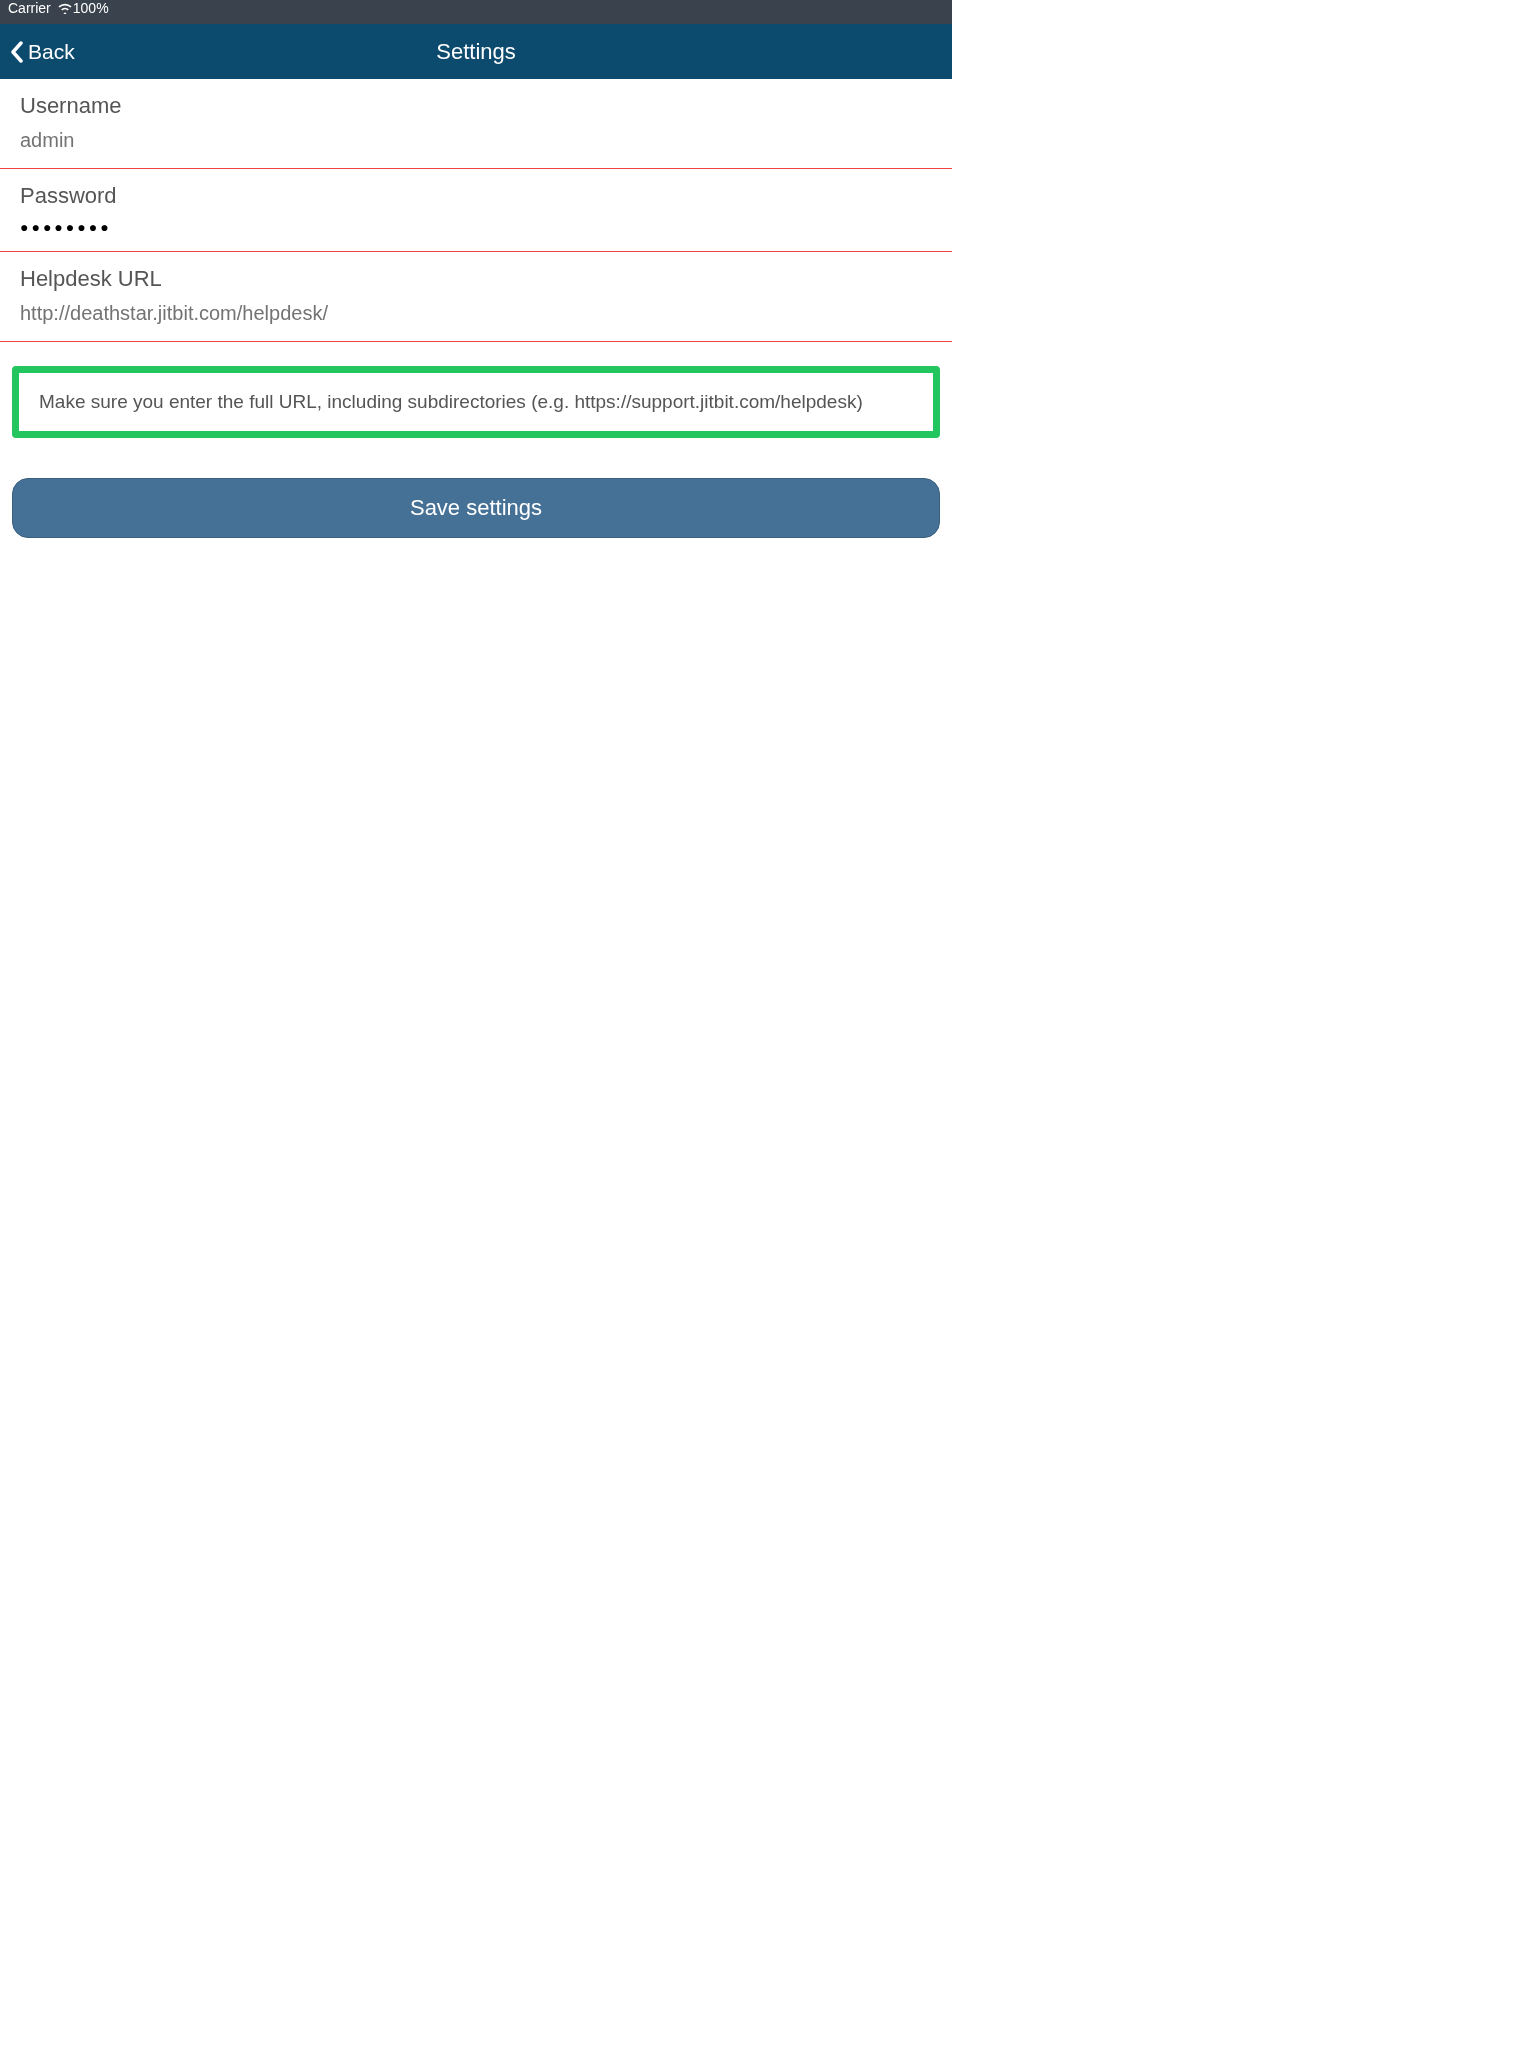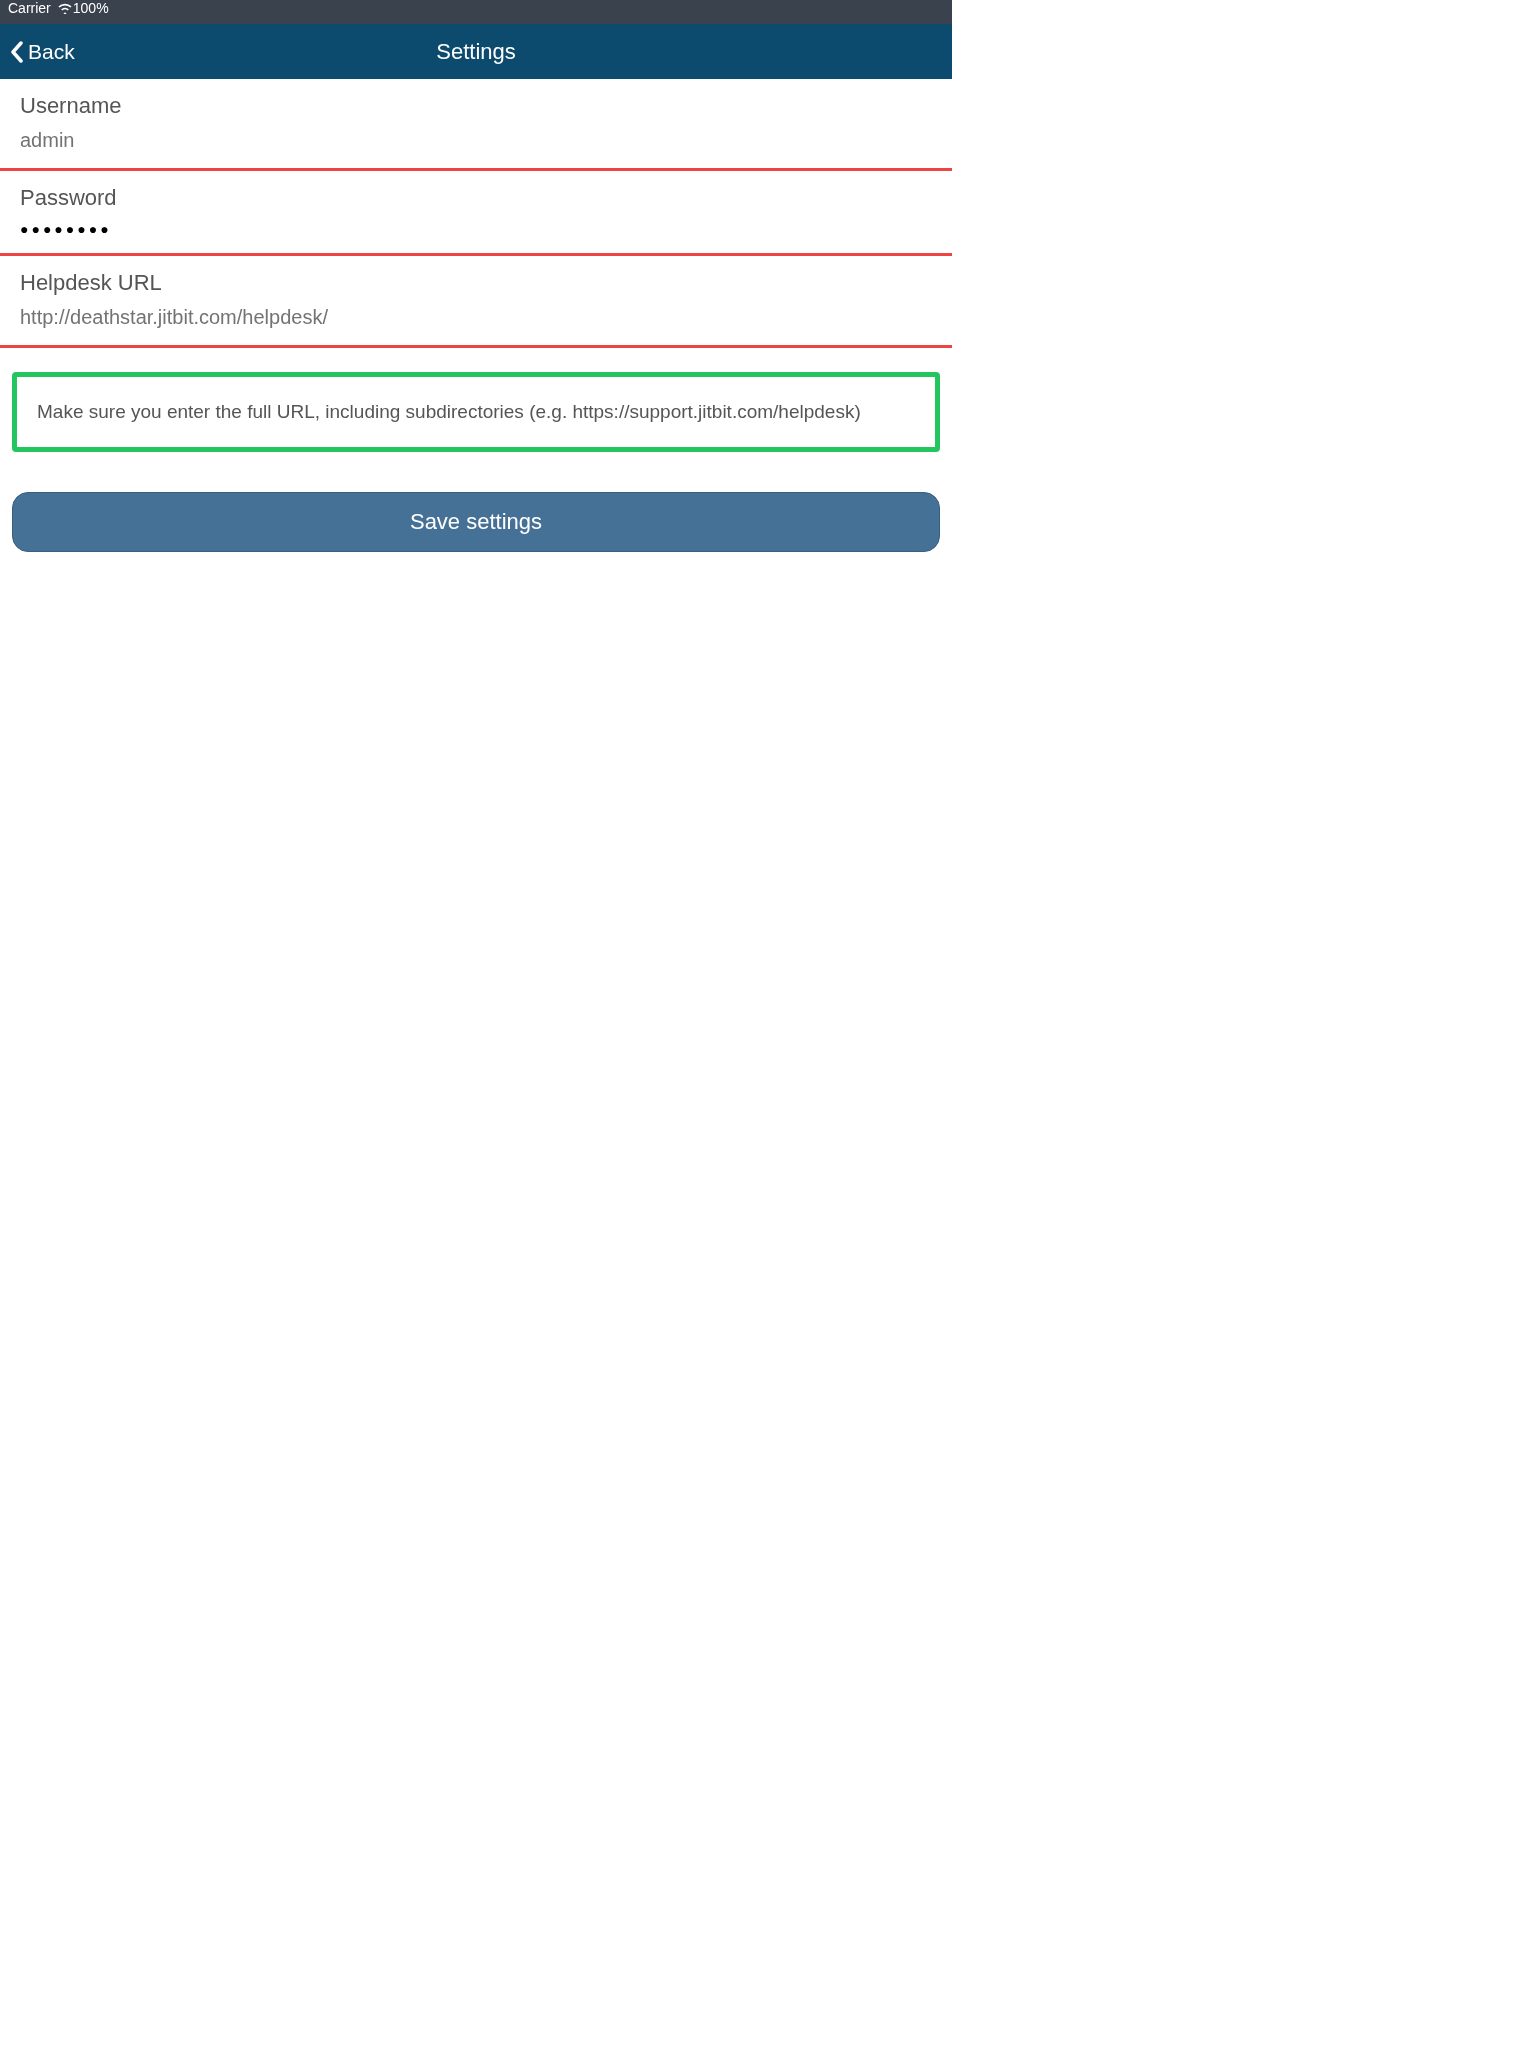--- a/index.html
+++ b/index.html
@@ -93,21 +93,21 @@
       position: absolute;
       left: 50%;
       transform: translateX(-50%);
       color: #fff;
       font-size: 22px;
       font-weight: 500;
     }
 
     .form-group {
       padding: 14px 20px 16px 20px;
-      border-bottom: 3px solid #ef4444;
+      border-bottom: 1px solid #ef4444;
     }
 
     .form-label {
       font-size: 22px;
       color: #555;
       font-weight: 400;
       margin-bottom: 10px;
     }
 
     .form-input {
@@ -120,22 +120,22 @@
     }
 
     .password-dots {
       font-size: 14px;
       letter-spacing: 3px;
       color: #000;
     }
 
     .info-box {
       margin: 24px 12px 0 12px;
-      padding: 24px 20px;
-      border: 5px solid #22c55e;
+      padding: 18px 20px;
+      border: 7px solid #22c55e;
       border-radius: 4px;
       font-size: 19px;
       color: #555;
       background: #fff;
     }
 
     .save-button {
       display: block;
       margin: 40px 12px 0 12px;
       width: calc(100% - 24px);

